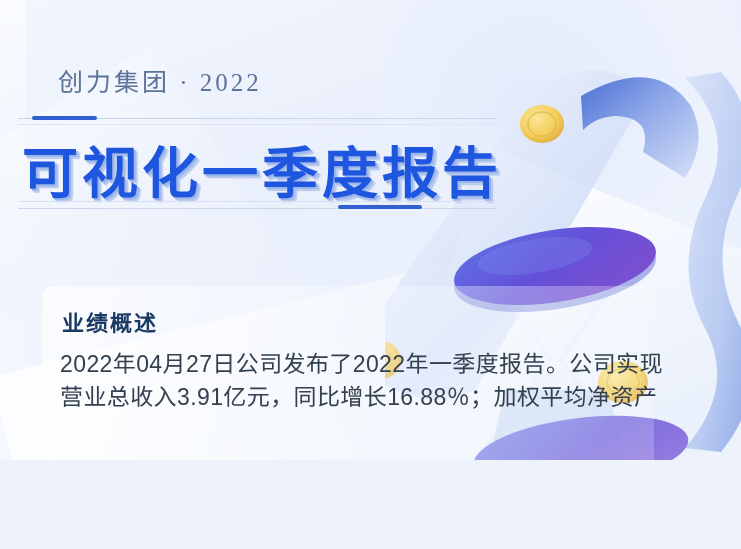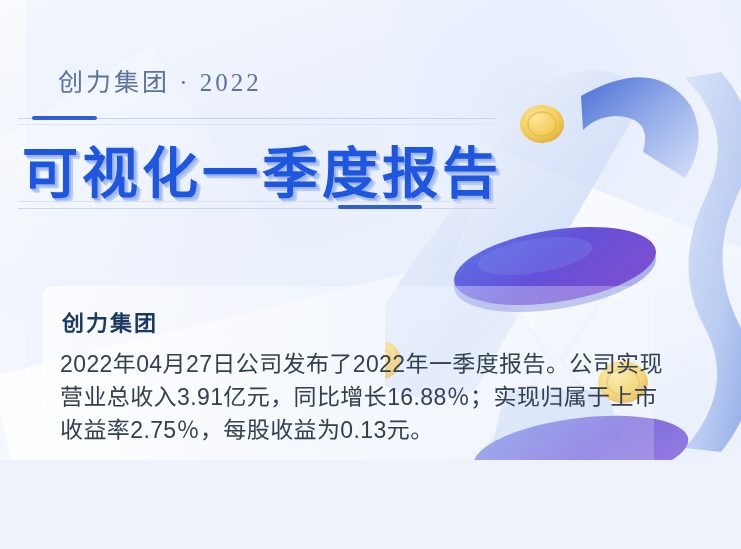--- a/index.html
+++ b/index.html
@@ -291,20 +291,19 @@
   <div class="rule-top-2"></div>
   <div class="rule-top-accent"></div>
 
   <div class="headline">可视化一季度报告</div>
 
   <div class="rule-bot"></div>
   <div class="rule-bot-2"></div>
   <div class="rule-bot-accent"></div>
 
   <div class="card"></div>
-  <div class="card-title">创力集团</div>
+  <div class="card-title">业绩概述</div>
   <div class="card-body">
     <div>2022年04月27日公司发布了2022年一季度报告。公司实现</div>
-    <div>营业总收入3.91亿元，同比增长16.88％；实现归属于上市</div>
-    <div>收益率2.75％，每股收益为0.13元。</div>
+    <div>营业总收入3.91亿元，同比增长16.88％；加权平均净资产</div>
   </div>
 
 </div>
 
 </body></html>

